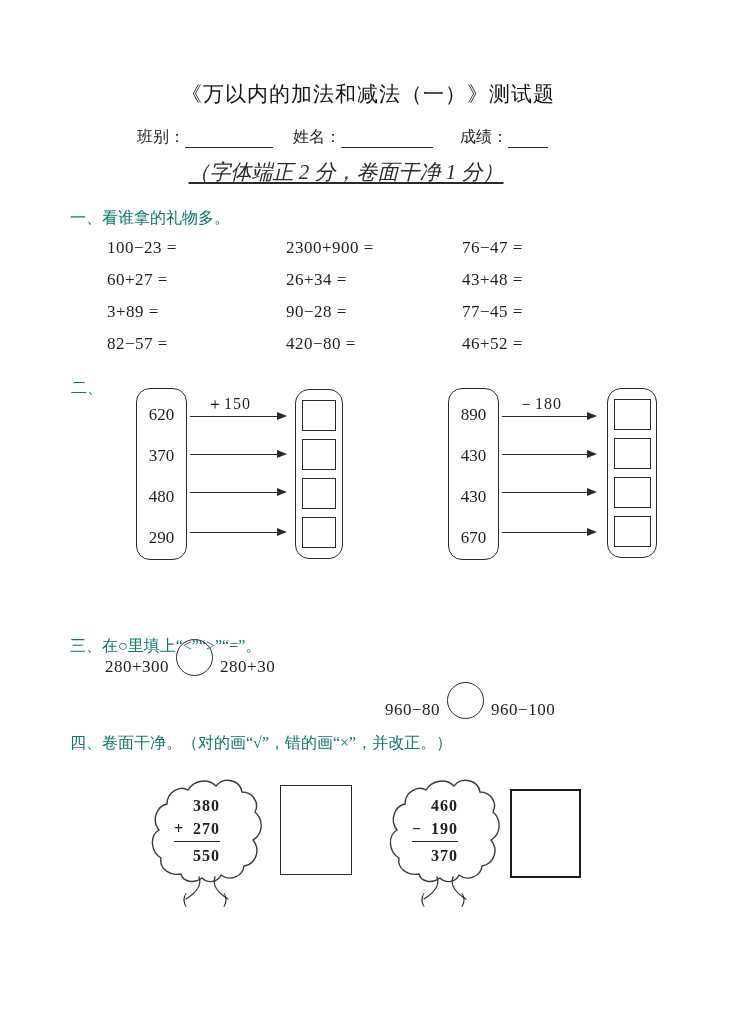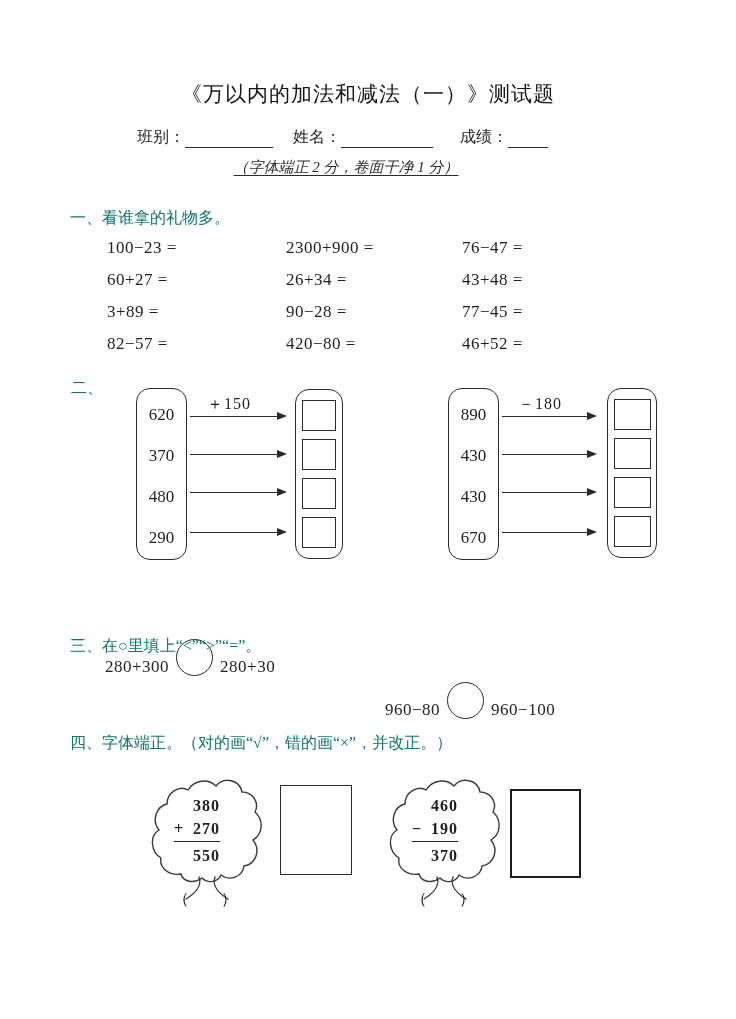--- a/index.html
+++ b/index.html
@@ -14,21 +14,21 @@
     left: 0; right: 0; top: 80px; text-align: center;
     font-size: 21px; letter-spacing: 1px; color: #161616;
   }
   .field-label { font-size: 16px; }
   .blank {
     display: inline-block; height: 17px;
     border-bottom: 1.4px solid #2a2a2a; vertical-align: bottom;
   }
   .note {
     left: 0; width: 692px; top: 158px; text-align: center;
-    font-style: italic; font-size: 15px; color: #2a2a2a;
+    font-style: italic; font-size: 21px; color: #2a2a2a;
   }
   .note .inner { text-decoration: underline; text-underline-offset: 3px; }
   .sec-heading { font-size: 16px; color: #0f766e; white-space: nowrap; }
   .prob { font-size: 17px; letter-spacing: 0.5px; white-space: nowrap; }
   .panel {
     border: 1.5px solid #2b2b2b; border-radius: 14px;
     display: flex; flex-direction: column; align-items: center;
   }
   .src-panel { justify-content: space-between; padding: 17px 0 12px; }
   .src-panel .val { font-size: 17px; line-height: 18px; }
@@ -137,21 +137,21 @@
     <span class="prob">280+300</span>
     <span class="cmp-circle"></span>
     <span class="prob">280+30</span>
   </div>
   <div class="abs cmp" style="left:385px; top:691px;">
     <span class="prob">960−80</span>
     <span class="cmp-circle"></span>
     <span class="prob">960−100</span>
   </div>
 
-  <div class="abs sec-heading" style="left:70px; top:733px;">四、字体端正。（对的画“√”，错的画“×”，并改正。）</div>
+  <div class="abs sec-heading" style="left:70px; top:733px;">四、卷面干净。（对的画“√”，错的画“×”，并改正。）</div>
 
   <div class="abs tree" style="left:148px; top:772px;">
     <svg width="118" height="140" viewBox="0 0 118 140">
       <g fill="none" stroke="#3a3a3a" stroke-width="1.4" stroke-linecap="round">
         <path d="M 40 18 C 46 8, 60 6, 68 14 C 76 4, 92 8, 94 20 C 104 20, 112 30, 107 40 C 116 48, 115 62, 105 68 C 113 78, 108 92, 96 94 C 95 104, 82 110, 73 103 C 70 110, 60 112, 54 106 C 46 112, 35 110, 33 102 C 21 104, 11 96, 13 86 C 3 80, 1 64, 11 58 C 3 48, 9 34, 19 32 C 19 20, 32 13, 40 18 Z"></path>
         <path d="M 51 105 C 54 113, 48 121, 38 127"></path>
         <path d="M 67 105 C 64 113, 70 121, 80 127"></path>
       </g>
     </svg>
     <div class="abs sum">

